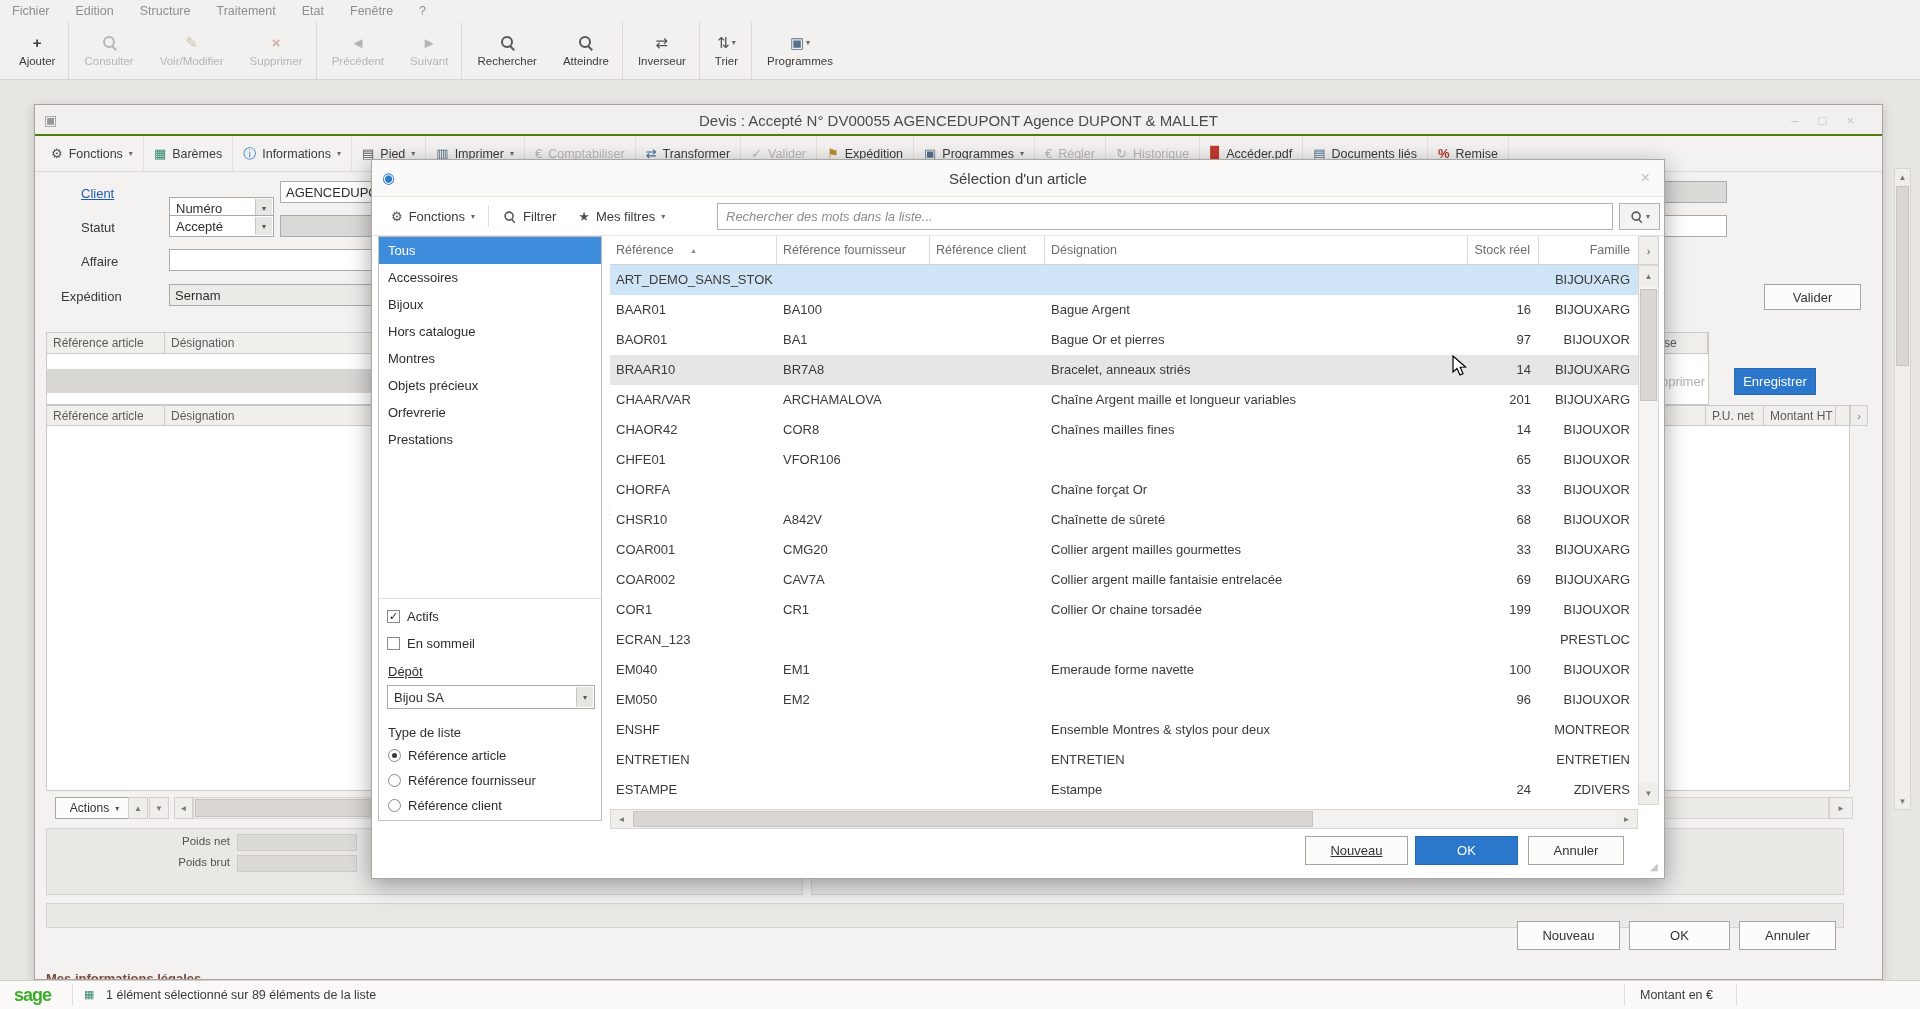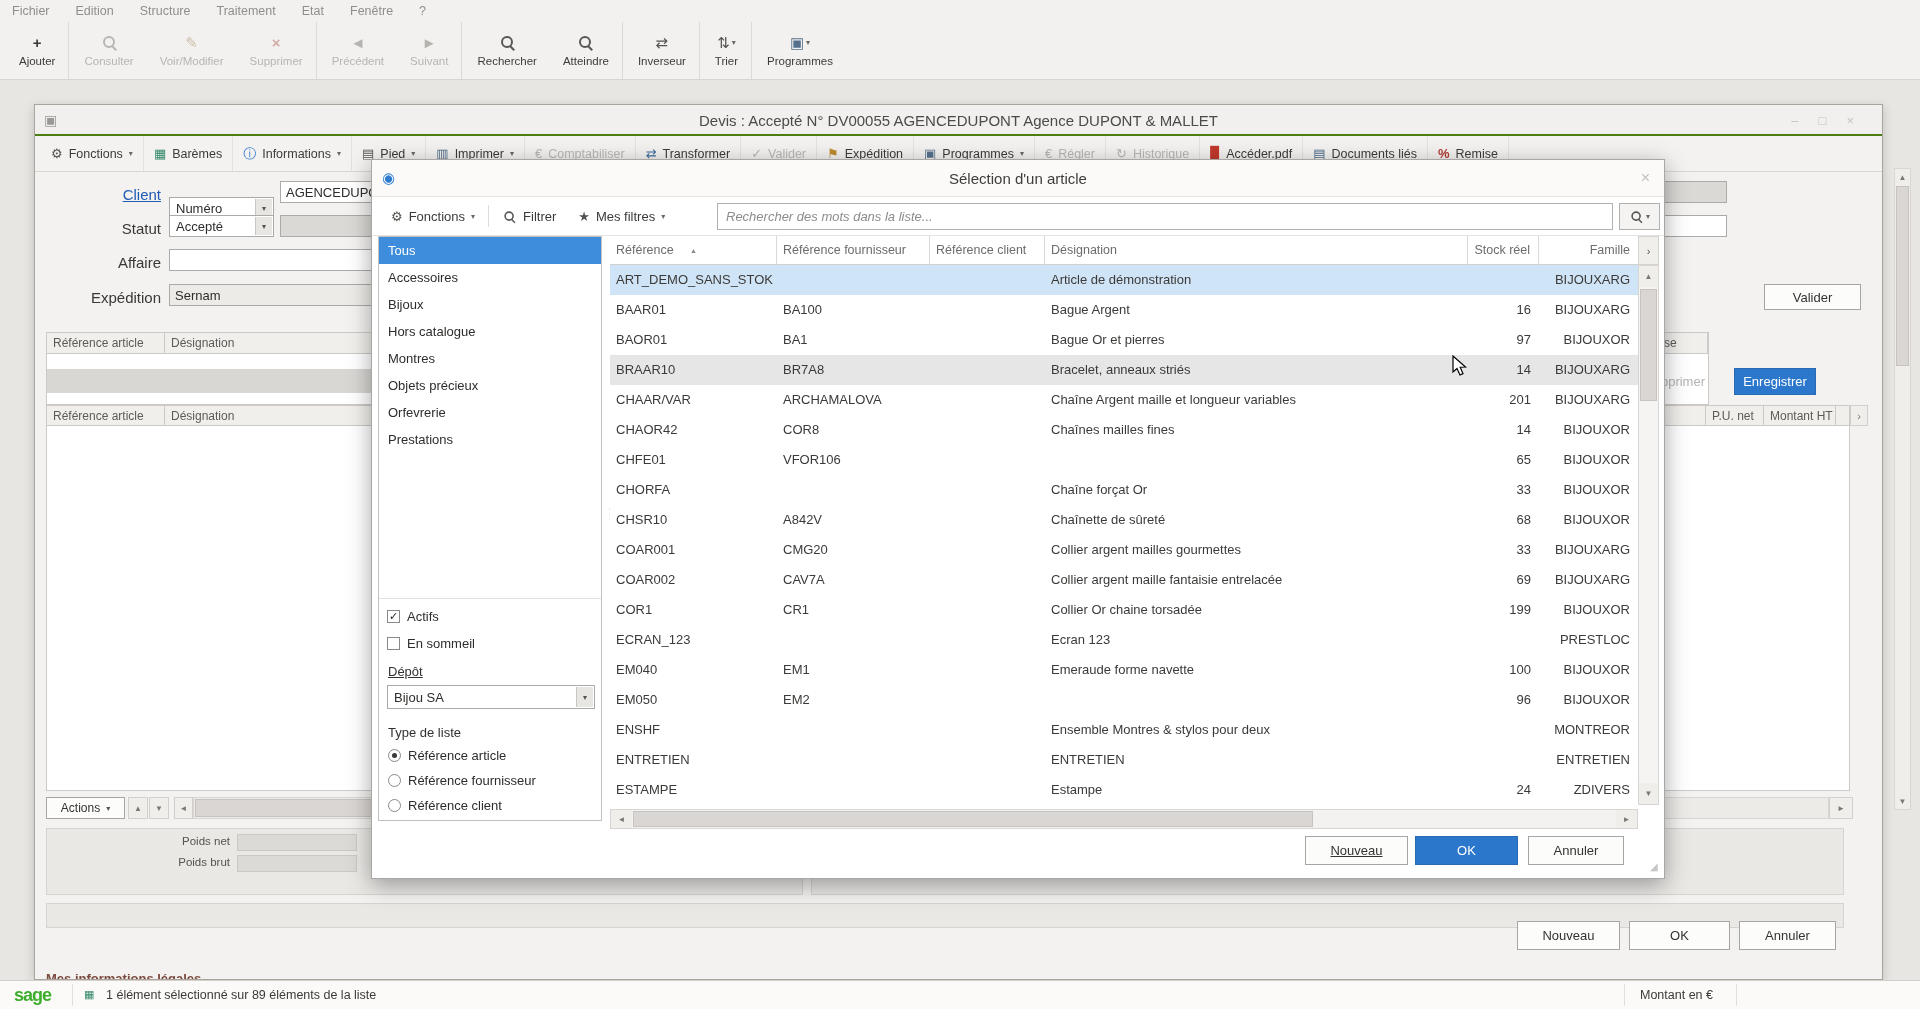--- a/index.html
+++ b/index.html
@@ -71,21 +71,21 @@
     border-bottom:1px solid #d9d6d3;display:flex;align-items:stretch;padding-left:6px}
   .rb-item{display:flex;align-items:center;gap:6px;padding:0 10px;border-right:1px solid #e3e0dd;
     font-size:12.5px;color:#3d3b39;white-space:nowrap}
   .rb-item .ic{font-size:13px}
   .rb-item.disabled{color:#b9b6b3}
   .rb-item.disabled .ic{opacity:.38}
   .rb-caret{display:none;font-size:8px;color:#6a6866}
   .rb-item.caret .rb-caret{display:inline}
 
   
-  .flabel{position:absolute;font-size:15px;color:#3a3836;text-align:right;white-space:nowrap}
+  .flabel{position:absolute;font-size:13px;color:#3a3836;white-space:nowrap}
   .flabel.link{color:#1f5bb5;text-decoration:underline}
   .finput{position:absolute;background:#fff;border:1px solid #abaaa8;font-size:13px;color:#2f2d2b;
     display:flex;align-items:center;padding:0 5px;overflow:hidden;white-space:nowrap}
   .finput.gray{background:#dbd9d6}
   .finput.soft{background:#ecebe8}
   .fselect{position:absolute;background:#fff;border:1px solid #abaaa8;font-size:13px;color:#2f2d2b;
     display:flex;align-items:center;padding:0 20px 0 6px;overflow:hidden;white-space:nowrap}
   .sel-caret{position:absolute;right:1px;top:1px;bottom:1px;width:17px;background:#e8e6e3;
     border-left:1px solid #c8c6c4;display:flex;align-items:center;justify-content:center;
     font-size:8px;color:#55534f}
@@ -452,21 +452,21 @@
   <div class="gridrow" style="left:11px;top:300px;width:1804px;height:21px">
     <span class="ghcell" style="left:0;width:118px">Référence article</span>
     <span class="ghcell" style="left:118px;width:280px">Désignation</span>
     <span class="ghcell" style="left:1571px;width:88px;border-left:1px solid #ccc9c6">Remise</span>
     <span class="ghcell" style="left:1659px;width:58px">P.U. net</span>
     <span class="ghcell" style="left:1717px;width:72px">Montant HT</span>
   </div>
   <div class="scroll-btn" style="left:1815px;top:300px;width:18px;height:21px;font-size:11px">›</div>
   <div class="gridbody" style="left:11px;top:321px;width:1804px;height:365px"></div>
 
-  <div class="btn" style="left:11px;top:692px;width:79px;height:22px;font-size:12px">
+  <div class="btn" style="left:20px;top:692px;width:79px;height:22px;font-size:12px">
     <span>Actions</span>
     <span class="b-caret">▾</span>
   </div>
   <div class="scroll-btn" style="left:93px;top:692px;width:20px;height:22px">▲</div>
   <div class="scroll-btn" style="left:114px;top:692px;width:20px;height:22px">▼</div>
   <div class="scroll-btn" style="left:139px;top:692px;width:19px;height:22px">◄</div>
   <div class="scroll-track" style="left:158px;top:692px;width:1636px;height:22px">
     <div class="scroll-thumb" style="left:1px;top:1px;width:300px;height:18px"></div>
   </div>
   <div class="scroll-btn" style="left:1794px;top:692px;width:24px;height:22px">►</div>
@@ -592,21 +592,20 @@
     <span class="hcell col-fam" style="border-right:none">Famille</span>
   </div>
   <div id="dlg-colchooser">›</div>
 
   <div id="dlg-tbody">
 
       <div class="trow selected">
         <span class="tcell col-ref">ART_DEMO_SANS_STOK</span>
         <span class="tcell col-four"></span>
         <span class="tcell col-cli"></span>
-        <span class="tcell col-des">Article de démonstration</span>
         <span class="tcell col-stock"></span>
         <span class="tcell col-fam">BIJOUXARG</span>
       </div>
 
       <div class="trow">
         <span class="tcell col-ref">BAAR01</span>
         <span class="tcell col-four">BA100</span>
         <span class="tcell col-cli"></span>
         <span class="tcell col-des">Bague Argent</span>
         <span class="tcell col-stock">16</span>
@@ -699,21 +698,20 @@
         <span class="tcell col-cli"></span>
         <span class="tcell col-des">Collier Or chaine torsadée</span>
         <span class="tcell col-stock">199</span>
         <span class="tcell col-fam">BIJOUXOR</span>
       </div>
 
       <div class="trow">
         <span class="tcell col-ref">ECRAN_123</span>
         <span class="tcell col-four"></span>
         <span class="tcell col-cli"></span>
-        <span class="tcell col-des">Ecran 123</span>
         <span class="tcell col-stock"></span>
         <span class="tcell col-fam">PRESTLOC</span>
       </div>
 
       <div class="trow">
         <span class="tcell col-ref">EM040</span>
         <span class="tcell col-four">EM1</span>
         <span class="tcell col-cli"></span>
         <span class="tcell col-des">Emeraude forme navette</span>
         <span class="tcell col-stock">100</span>

